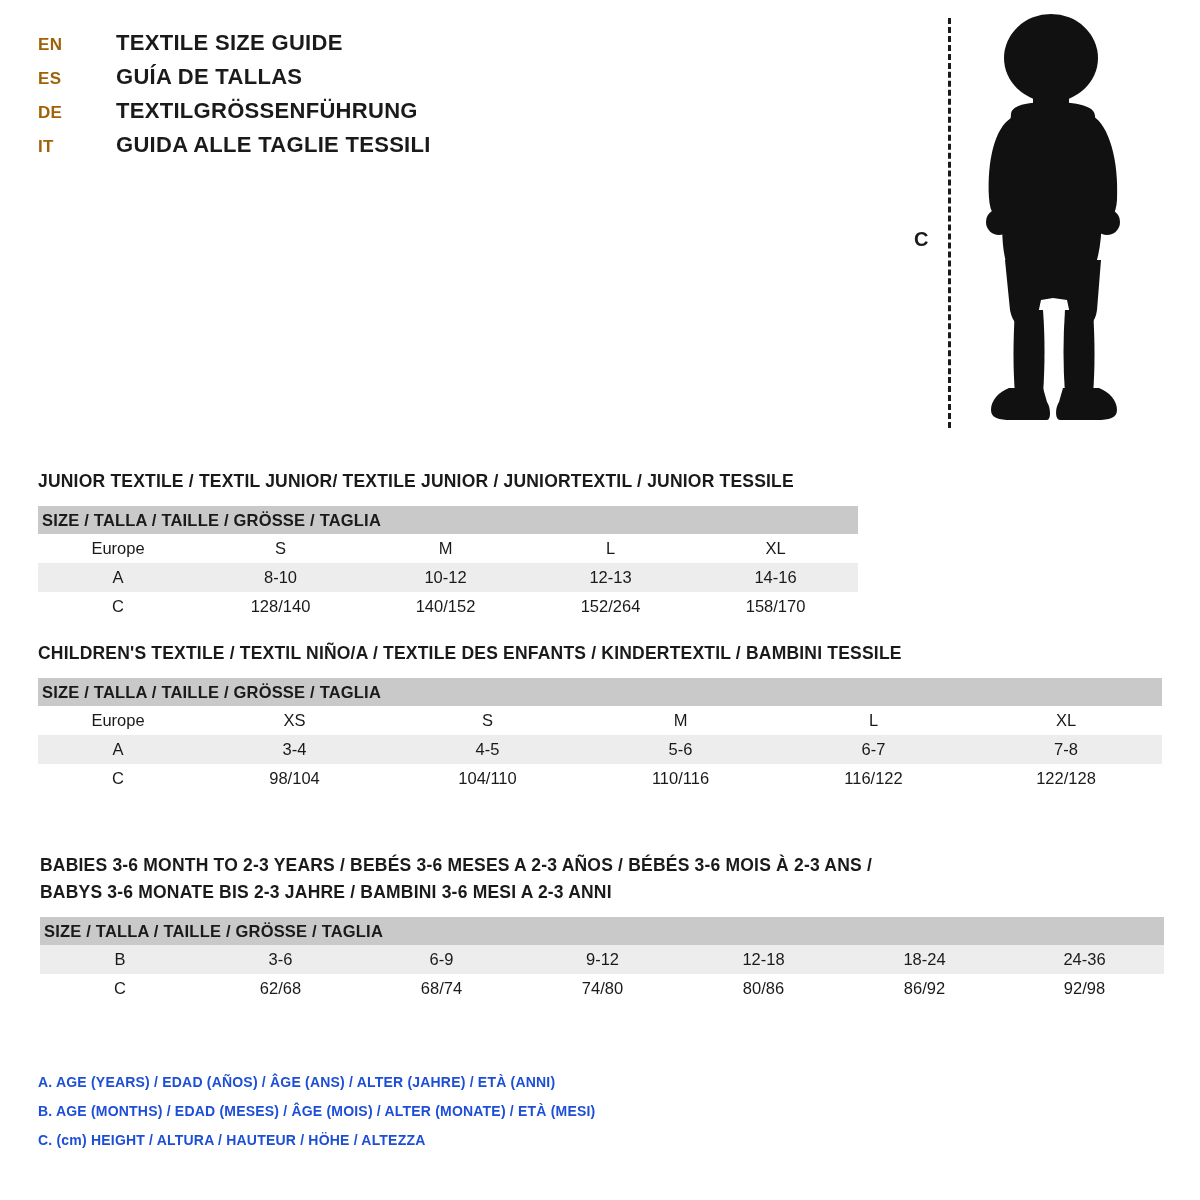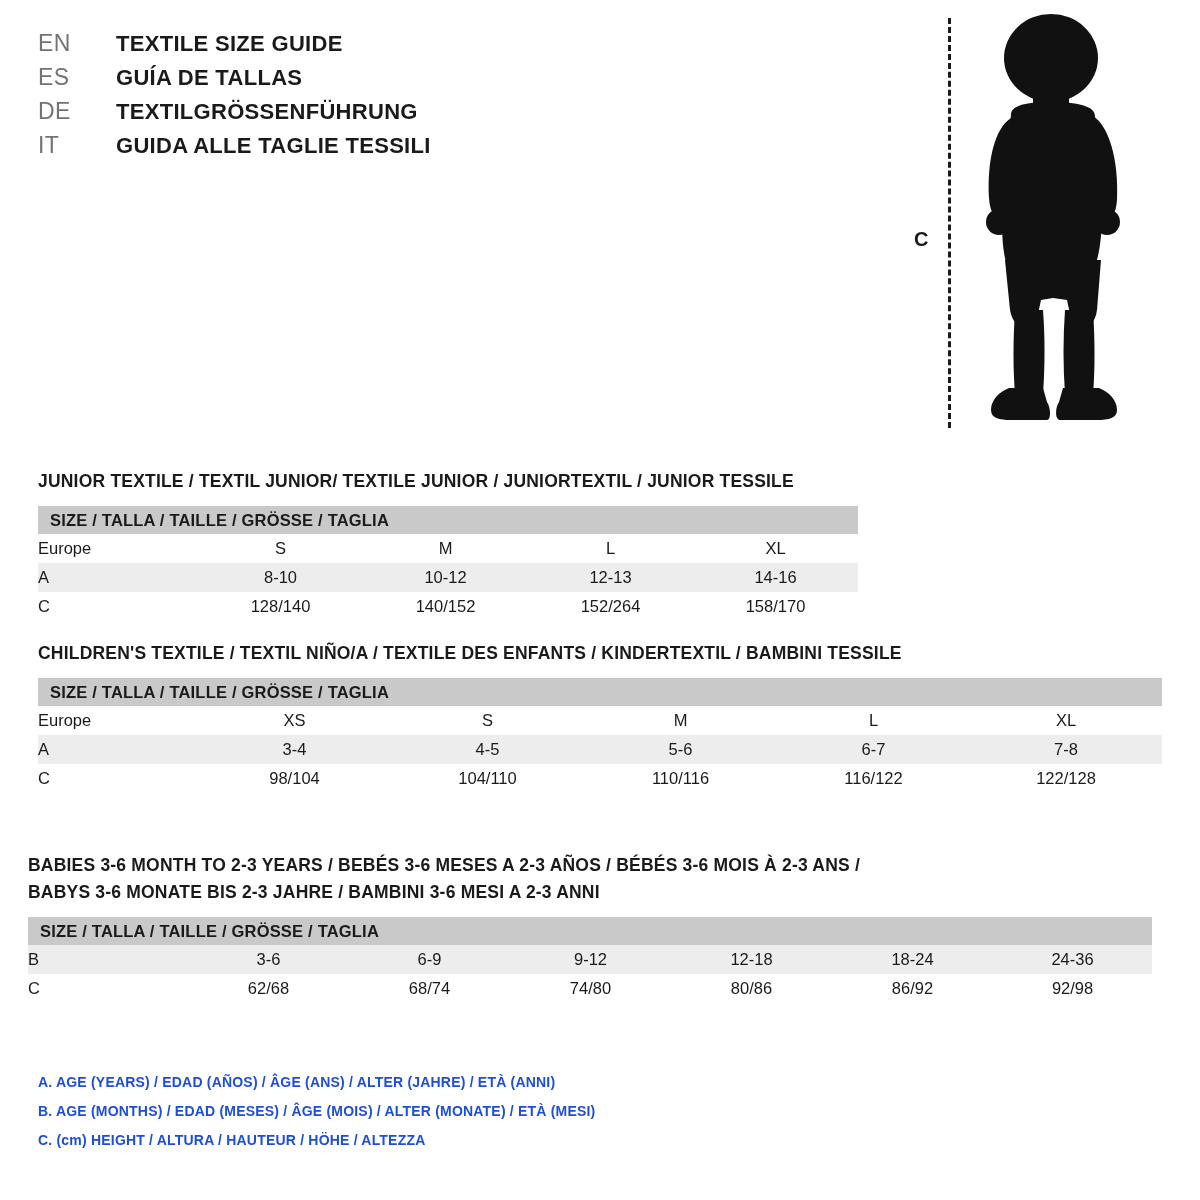--- a/index.html
+++ b/index.html
@@ -30,24 +30,24 @@
     top: 30px;
     width: 620px;
   }
   .lang-row {
     display: flex;
     align-items: baseline;
     height: 34px;
   }
   .lang-code {
     width: 78px;
-    font-size: 23px;
-    font-weight: normal;
+    font-size: 17px;
+    font-weight: bold;
     letter-spacing: 0.3px;
-    color: #737373;
+    color: #a16207;
   }
   .lang-title {
     font-size: 22px;
     font-weight: bold;
     letter-spacing: 0.3px;
     color: #1a1a1a;
   }
 
   
   .figure-area {
@@ -97,39 +97,39 @@
   .size-table td {
     padding: 0;
     height: 29px;
     vertical-align: middle;
     color: #1a1a1a;
   }
   .band-head td {
     background: #c9c9c9;
     font-weight: bold;
     font-size: 16.5px;
-    padding-left: 12px;
+    padding-left: 4px;
     letter-spacing: 0.2px;
     height: 28px;
   }
   .row-white td { background: #ffffff; }
   .row-grey td  { background: #ededed; }
 
   .cell-label {
     padding-left: 8px;
-    text-align: left;
+    text-align: center;
   }
   .cell-val {
     text-align: center;
   }
 
   
   .block-junior { position: absolute; left: 38px; top: 428px; width: 1124px; margin-top: 40px; }
   .block-children { position: absolute; left: 38px; top: 640px; width: 1124px; }
-  .block-babies { position: absolute; left: 28px; top: 852px; width: 1124px; }
+  .block-babies { position: absolute; left: 40px; top: 852px; width: 1124px; }
 
   .tbl-junior { width: 820px; margin-top: 11px; }
   .tbl-children { width: 1124px; margin-top: 11px; }
   .tbl-babies { width: 1124px; margin-top: 11px; }
 
   
   .legend {
     position: absolute;
     left: 38px;
     top: 1068px;

